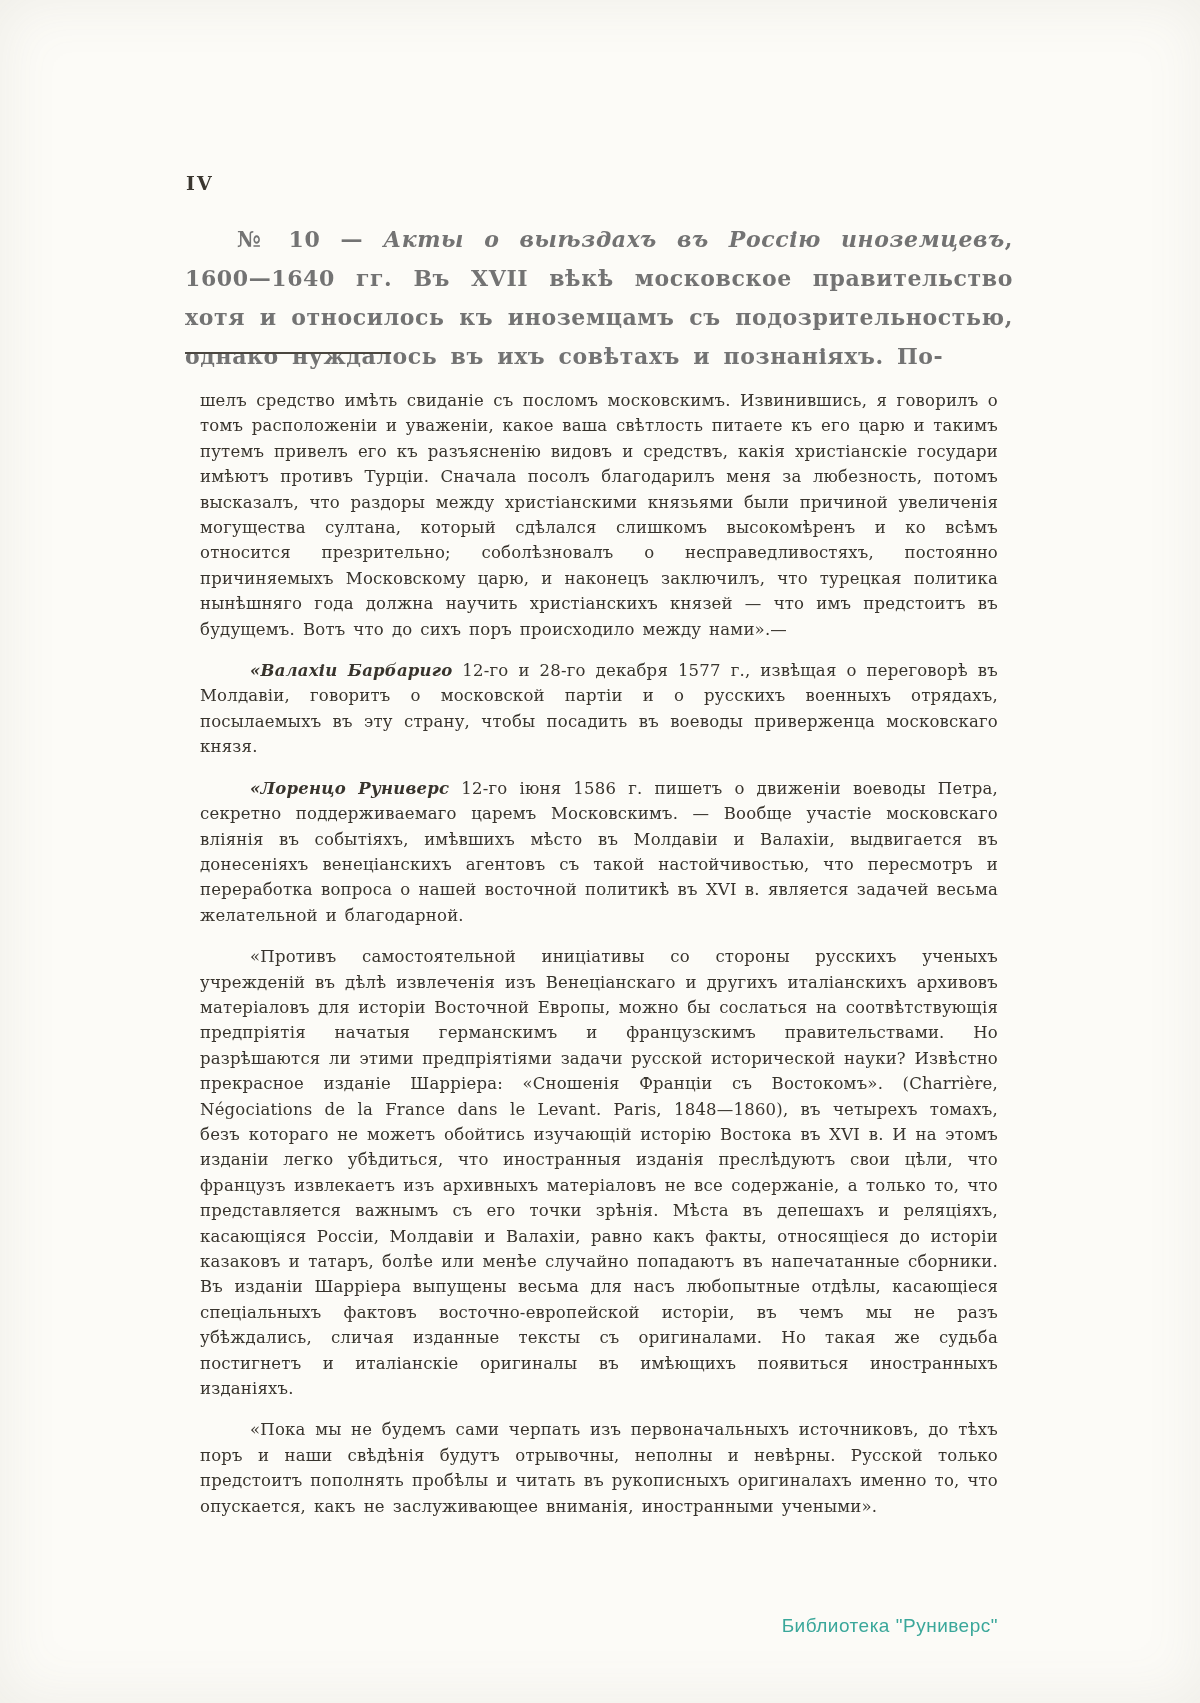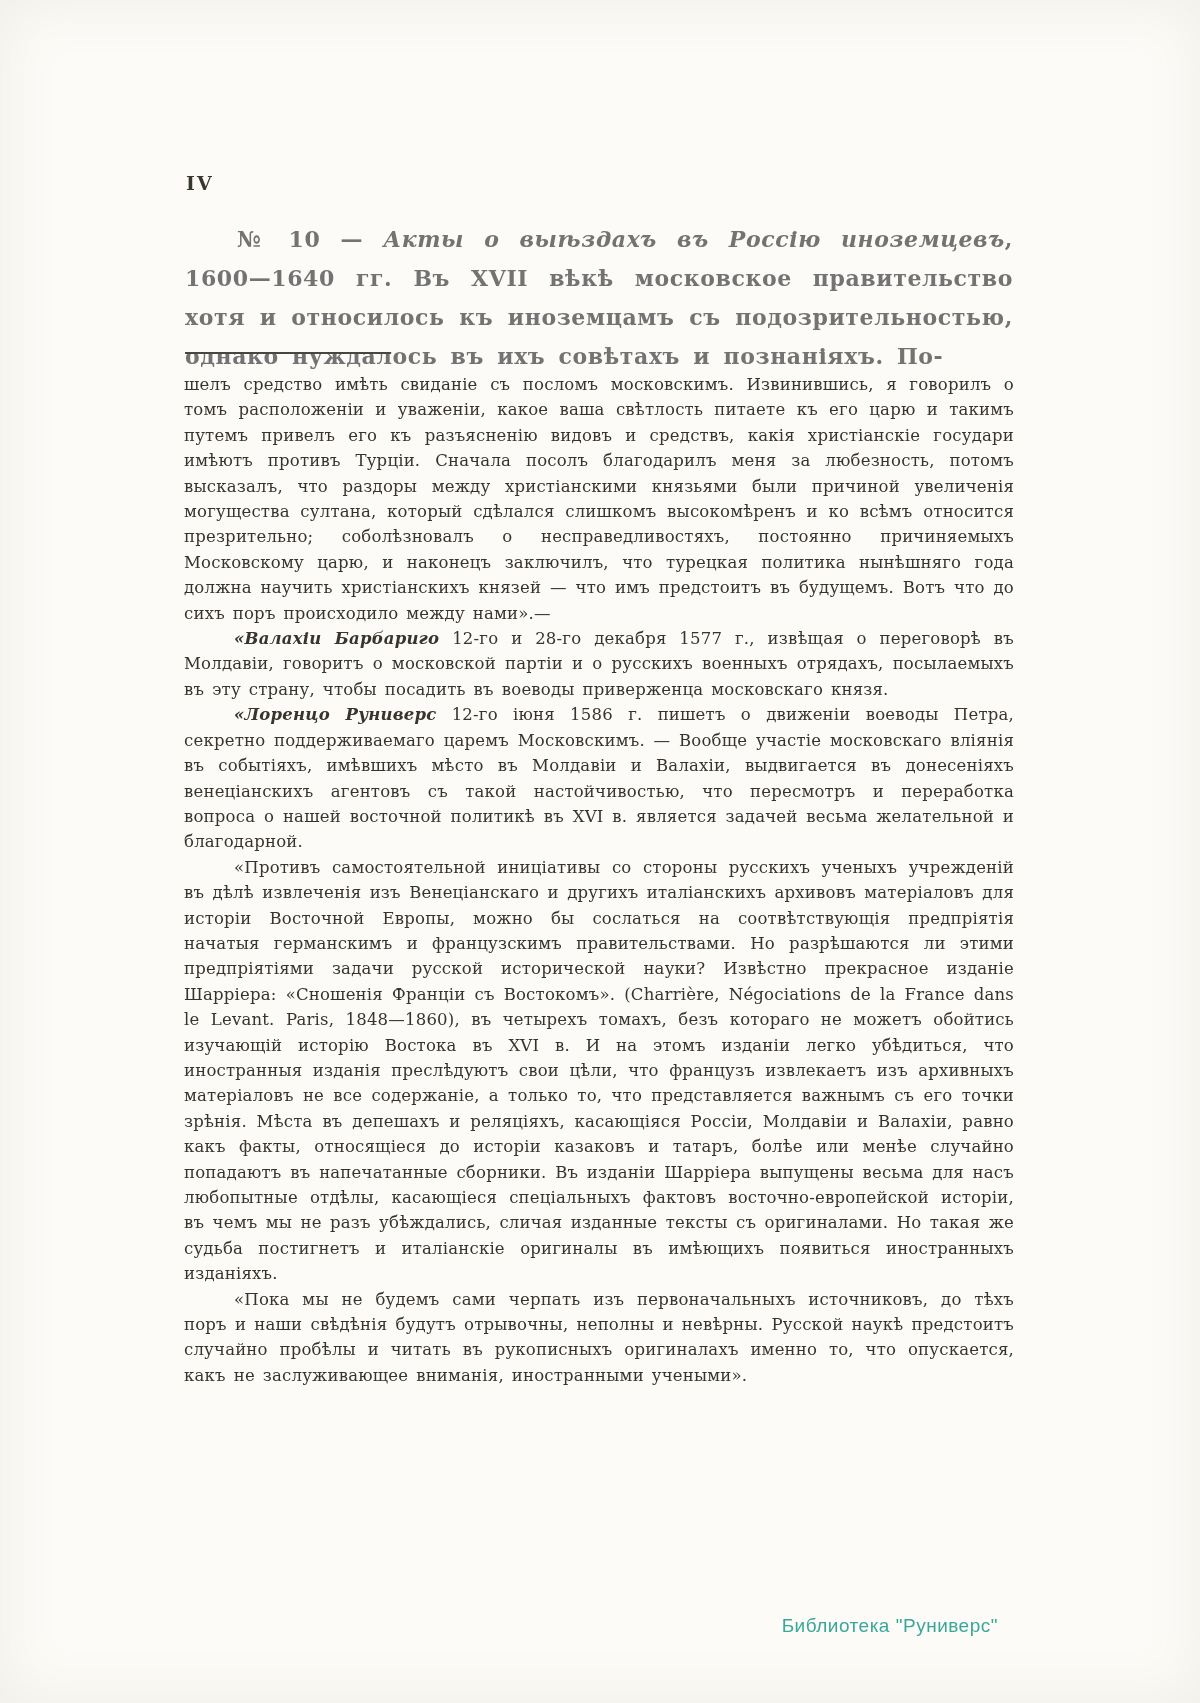--- a/index.html
+++ b/index.html
@@ -60,21 +60,21 @@
     left: 184px;
     width: 830px;
     text-align: justify;
     font-size: 16.5px;
     line-height: 25.4px;
     letter-spacing: 0.2px;
     word-spacing: 2.5px;
     color: #38342d;
   }
   .footnote p {
-    margin: 0;
+    margin: 16px;
     text-indent: 50px;
   }
   .footnote p.no-indent {
     text-indent: 0;
   }
   .fn-lead {
     font-style: italic;
     font-weight: bold;
   }
   .watermark {
@@ -113,19 +113,19 @@
       <span>12-го и 28-го декабря 1577 г., извѣщая о переговорѣ въ Молдавіи, говоритъ о московской партіи и о русскихъ военныхъ отрядахъ, посылаемыхъ въ эту страну, чтобы посадить въ воеводы приверженца московскаго князя.</span>
     </p>
     <p>
       <span class="fn-lead">«Лоренцо Руниверс</span>
       <span>12-го іюня 1586 г. пишетъ о движеніи воеводы Петра, секретно поддерживаемаго царемъ Московскимъ. — Вообще участіе московскаго вліянія въ событіяхъ, имѣвшихъ мѣсто въ Молдавіи и Валахіи, выдвигается въ донесеніяхъ венеціанскихъ агентовъ съ такой настойчивостью, что пересмотръ и переработка вопроса о нашей восточной политикѣ въ XVI в. является задачей весьма желательной и благодарной.</span>
     </p>
     <p>
       <span>«Противъ самостоятельной иниціативы со стороны русскихъ ученыхъ учрежденій въ дѣлѣ извлеченія изъ Венеціанскаго и другихъ италіанскихъ архивовъ матеріаловъ для исторіи Восточной Европы, можно бы сослаться на соотвѣтствующія предпріятія начатыя германскимъ и французскимъ правительствами. Но разрѣшаются ли этими предпріятіями задачи русской исторической науки? Извѣстно прекрасное изданіе Шарріера: «Сношенія Франціи съ Востокомъ». (Charrière, Négociations de la France dans le Levant. Paris, 1848—1860), въ четырехъ томахъ, безъ котораго не можетъ обойтись изучающій исторію Востока въ XVI в. И на этомъ изданіи легко убѣдиться, что иностранныя изданія преслѣдуютъ свои цѣли, что французъ извлекаетъ изъ архивныхъ матеріаловъ не все содержаніе, а только то, что представляется важнымъ съ его точки зрѣнія. Мѣста въ депешахъ и реляціяхъ, касающіяся Россіи, Молдавіи и Валахіи, равно какъ факты, относящіеся до исторіи казаковъ и татаръ, болѣе или менѣе случайно попадаютъ въ напечатанные сборники. Въ изданіи Шарріера выпущены весьма для насъ любопытные отдѣлы, касающіеся спеціальныхъ фактовъ восточно-европейской исторіи, въ чемъ мы не разъ убѣждались, сличая изданные тексты съ оригиналами. Но такая же судьба постигнетъ и италіанскіе оригиналы въ имѣющихъ появиться иностранныхъ изданіяхъ.</span>
     </p>
     <p>
-      <span>«Пока мы не будемъ сами черпать изъ первоначальныхъ источниковъ, до тѣхъ поръ и наши свѣдѣнія будутъ отрывочны, неполны и невѣрны. Русской наукѣ предстоитъ случайно пробѣлы и читать въ рукописныхъ оригиналахъ именно то, что опускается, какъ не заслуживающее вниманія, иностранными учеными».</span>
+      <span>«Пока мы не будемъ сами черпать изъ первоначальныхъ источниковъ, до тѣхъ поръ и наши свѣдѣнія будутъ отрывочны, неполны и невѣрны. Русской только предстоитъ пополнять пробѣлы и читать въ рукописныхъ оригиналахъ именно то, что опускается, какъ не заслуживающее вниманія, иностранными учеными».</span>
     </p>
   </div>
 
   <div class="watermark">Библиотека "Руниверс"</div>
 
 </div>
 
 </body></html>

